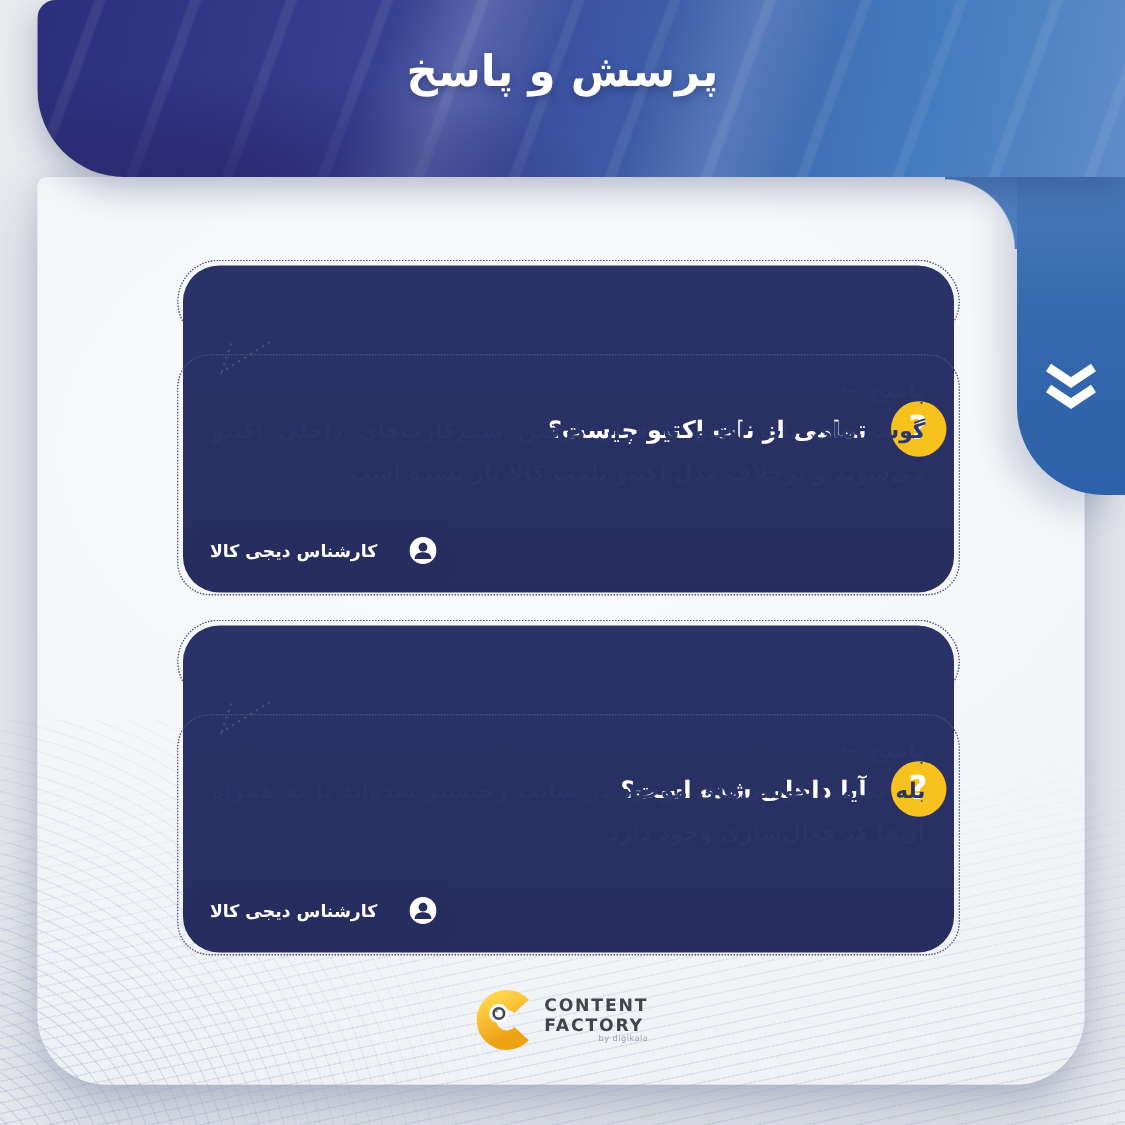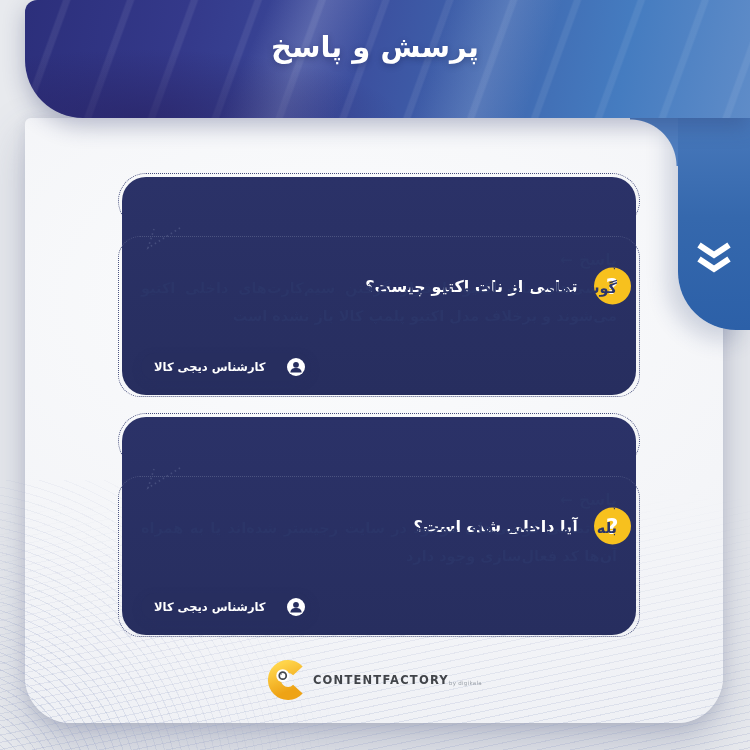--- a/index.html
+++ b/index.html
@@ -64,29 +64,29 @@
     color:#fff;font-size:22px;font-weight:bold;}
 
   .tail{position:absolute;left:26px;top:54px;}
 
   .ans-box{position:absolute;left:0;top:63px;width:522px;height:161px;border-radius:22px;
     border:1.6px dotted #4c5480;padding:14px 22px 0 22px;}
   .ans-head{direction:rtl;color:var(--navy-text,#2b3568);font-size:15.5px;font-weight:bold;}
   .ans-head .arrow{display:inline-block;margin-inline-start:6px;font-weight:bold;}
   .ans-text{direction:rtl;margin-top:5px;color:var(--navy-text,#2b3568);
     font-size:14.5px;font-weight:600;line-height:28px;text-align:justify;}
-  .expert-badge{position:absolute;left:22px;bottom:16px;height:27px;border-radius:14px;
+  .expert-badge{position:absolute;left:8px;bottom:16px;height:27px;border-radius:14px;
     background:var(--navy,#272e5f);display:flex;direction:rtl;align-items:center;
     gap:21px;padding:0 6px 0 13px;box-shadow:0 3px 8px rgba(39,46,95,.3);}
   .expert-badge .label{color:#fff;font-size:11.5px;font-weight:bold;white-space:nowrap;}
 
   
   .logo{position:absolute;left:50%;top:658px;transform:translateX(-50%);z-index:20;
     display:flex;align-items:center;gap:5px;}
-  .logo-txt{display:flex;flex-direction:row;}
+  .logo-txt{display:flex;flex-direction:column;}
   .logo-line{color:var(--logo-text,#414449);font-size:11.5px;font-weight:800;
     letter-spacing:1.2px;line-height:1.12;white-space:nowrap;}
   .logo-by{align-self:flex-end;color:#9aa0a8;font-size:5.5px;letter-spacing:.3px;margin-top:1px;}
 </style>
 </head>
 <body>
 
 <div class="page">
 
   <div class="bg-waves"></div>

